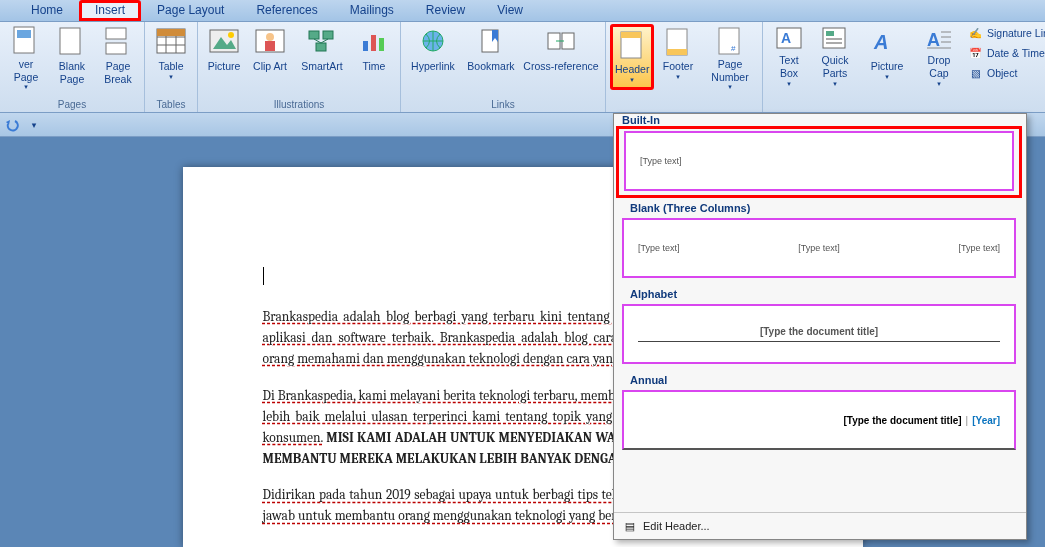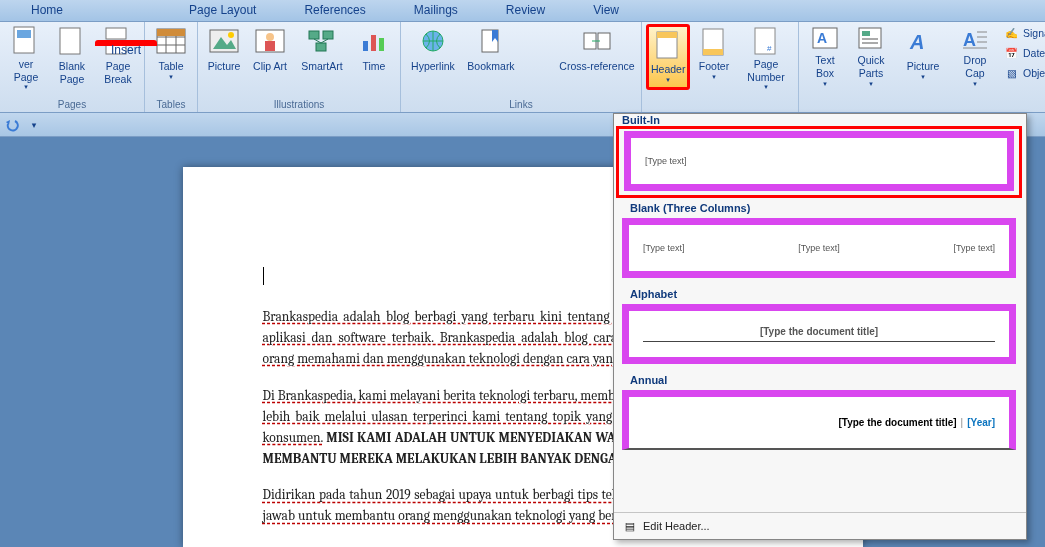--- a/index.html
+++ b/index.html
@@ -1,29 +1,29 @@
 <!DOCTYPE html>
 <html><head>
 <meta charset="utf-8">
 <style>
   * { box-sizing: border-box; margin: 0; padding: 0; }
   body { font-family: 'Segoe UI', Tahoma, sans-serif; background: #fff; width: 1045px; height: 547px; overflow: hidden; position: relative; }
   
-  .ribbon-tabs { display: flex; background: linear-gradient(#bdd5ee, #a3c4e6); height: 22px; border-bottom: 1px solid #7b9dc5; padding-left: 15px; gap: 16px; text-align: center; }
+  .ribbon-tabs { display: flex; background: linear-gradient(#bdd5ee, #a3c4e6); height: 22px; border-bottom: 1px solid #7b9dc5; padding-left: 15px; gap: 0; text-align: center; }
   .ribbon-tab { padding: 3px 16px; font-size: 12px; color: #15428b; cursor: pointer; border-top-left-radius: 3px; border-top-right-radius: 3px; position: relative; }
-  .ribbon-tab.highlighted { border: 3px solid red; padding: 0 13px; background: #e8f0fa; margin-top: 40px; }
+  .ribbon-tab.highlighted { border: 3px solid red; padding: 0 13px; background: #e8f0fa; }
   
   .ribbon-content { height: 91px; background: linear-gradient(#e8f0fa, #cdddef); border-bottom: 1px solid #7b9dc5; display: flex; }
   .ribbon-group { display: flex; flex-direction: column; border-right: 1px solid #a6bfdc; padding: 2px 4px 0 4px; }
   .ribbon-group-items { display: flex; flex: 1; gap: 2px; align-items: flex-start; }
   .ribbon-group-label { text-align: center; font-size: 10px; color: #4a6a94; padding: 2px 0; }
   
   .big-btn { display: flex; flex-direction: column; align-items: center; justify-content: flex-start; width: 44px; height: 66px; padding: 2px 2px; font-size: 10.5px; color: #15428b; text-align: center; cursor: pointer; border-radius: 3px; line-height: 1.2; }
   .big-btn.wide { width: 56px; }
-  .big-btn.wider { width: 80px; margin-left: 36px; }
+  .big-btn.wider { width: 80px; }
   .big-btn.highlighted { border: 3px solid red; background: linear-gradient(#fff2c9, #fcc64d); }
   .btn-icon { width: 32px; height: 32px; margin-bottom: 2px; display: flex; align-items: center; justify-content: center; }
   .btn-label { width: 100%; }
   .dd { font-size: 7px; color: #15428b; }
   
   .mini-btn-col { display: flex; flex-direction: column; gap: 2px; padding-left: 2px; }
   .mini-btn { display: flex; align-items: center; gap: 3px; font-size: 10.5px; color: #15428b; padding: 1px 3px; cursor: pointer; white-space: nowrap; }
   .mini-icon { width: 16px; height: 16px; display: inline-flex; align-items: center; justify-content: center; }
   
   .qat-bar { height: 24px; background: linear-gradient(#c1d7ee, #a8c6e4); border-bottom: 1px solid #7b9dc5; display: flex; align-items: center; gap: 6px; padding-left: 4px; }
@@ -36,21 +36,21 @@
   .underlined { text-decoration: underline dashed #b00; text-underline-offset: 2px; }
   .bold-run { font-weight: bold; }
   .cursor-line { position:absolute; top: 100px; left: 80px; width: 1px; height: 18px; background: #000; }
   
   
   .header-gallery { position: absolute; top: 113px; right: 18px; width: 414px; height: 427px; background: #f7f7f7; border: 1px solid #868686; box-shadow: 3px 3px 6px rgba(0,0,0,0.3); z-index: 50; display: flex; flex-direction: column; }
   .gallery-scroll { flex: 1; overflow-y: auto; padding-right: 2px; }
   .gallery-heading { font-size: 11px; font-weight: bold; color: #103a7c; padding: 0 8px; }
   .gallery-item-label { font-size: 11px; font-weight: bold; color: #103a7c; padding: 4px 8px; }
   .gallery-item { padding: 0 8px 6px 8px; }
-  .preview-box { background: white; border: 7px solid #d946ef; height: 60px; padding: 10px 14px; position: relative; display: flex; align-items: center; }
+  .preview-box { background: white; border: 2px solid #d946ef; height: 60px; padding: 10px 14px; position: relative; display: flex; align-items: center; }
   .preview-box.three { justify-content: space-between; }
   .preview-box.alpha { flex-direction: column; justify-content: center; gap: 4px; }
   .placeholder-text { font-size: 9px; color: #555; }
   .preview-box .line { height: 1px; background: #444; width: 100%; }
   .preview-box.alpha .title-ph { font-size: 10px; font-weight: bold; color: #555; }
   .annual-right { margin-left: auto; display: flex; align-items: center; gap: 4px; font-size: 10px; }
   .annual-right .yr { color: #0b74bf; font-weight: bold; }
   .gallery-item.highlighted { border: 3px solid red; padding: 2px 5px 4px 5px; margin: 0 2px; }
   .gallery-footer { border-top: 1px solid #c5c5c5; padding: 5px 8px; font-size: 11px; color: #222; display: flex; align-items: center; gap: 5px; cursor: pointer; }
   

